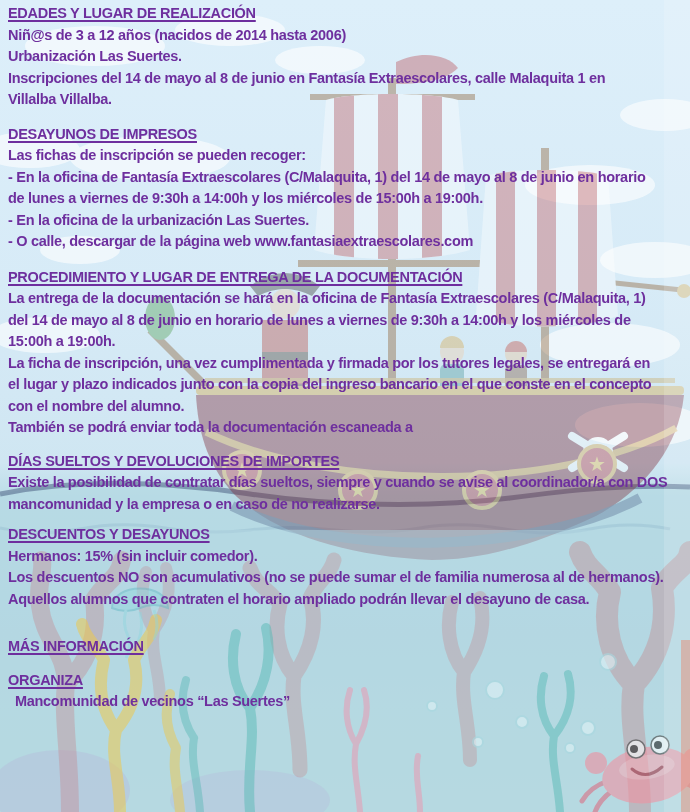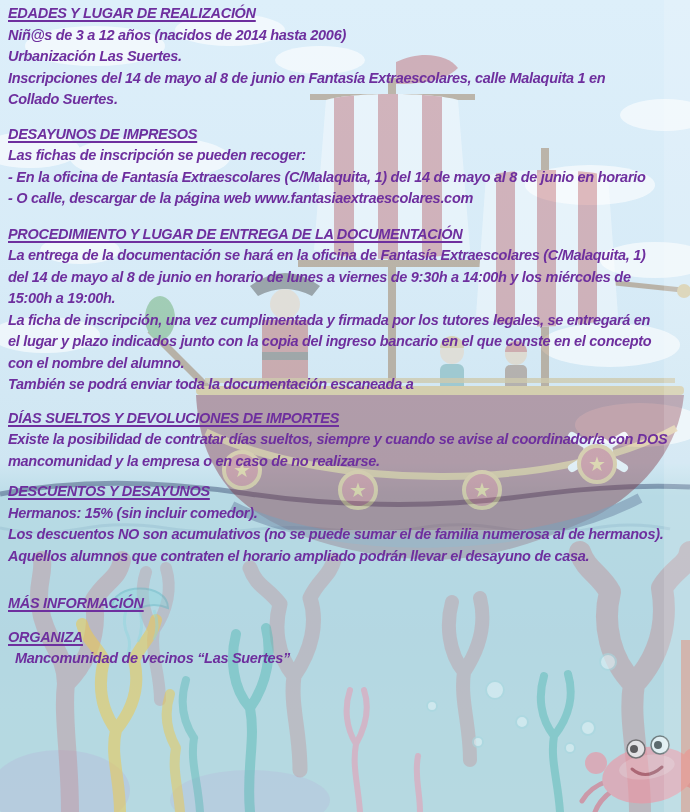--- a/index.html
+++ b/index.html
@@ -4,21 +4,21 @@
 <style>
   html,body{margin:0;padding:0;background:#ffffff;}
   .page{
     position:relative;width:690px;height:812px;overflow:hidden;
     background:linear-gradient(180deg,#ddeffa 0%,#d7ebf7 35%,#cfe6f2 57%,#bcdde8 61%,#b5d8e2 78%,#bedfdd 100%);
     font-family:"Liberation Sans",sans-serif;
   }
   .bg{position:absolute;inset:0;pointer-events:none;}
   .content{
     position:absolute;inset:0;padding:3px 4px 0 8px;
-    color:#6e2f9e;font-style:italic;font-weight:bold;
+    color:#6e2f9e;font-weight:bold;
     font-size:14.5px;line-height:21.5px;letter-spacing:-0.3px;
   }
   .content h2{margin:0;font-size:inherit;font-weight:inherit;text-decoration:underline;text-underline-offset:2px;text-decoration-thickness:1.5px;}
   .content p{margin:0;white-space:nowrap;}
   .s1{margin-bottom:13px}.s2{margin-bottom:14px}.s3{margin-bottom:12px}
   .s4{margin-bottom:9px}.s5{margin-bottom:26px}.s6{margin-bottom:12px}
   .indent{padding-left:7px}
 </style>
 </head>
 <body>
@@ -171,27 +171,29 @@
     <rect x="681" y="640" width="9" height="172" fill="#e8856a" opacity="0.45"></rect>
   </svg>
 
   <div class="content">
 
     <section class="s1">
       <h2>EDADES Y LUGAR DE REALIZACIÓN</h2>
       <p>Niñ@s de 3 a 12 años (nacidos de 2014 hasta 2006)</p>
       <p>Urbanización Las Suertes.</p>
       <p>Inscripciones del 14 de mayo al 8 de junio en Fantasía Extraescolares, calle Malaquita 1 en</p>
-      <p>Collado Suertes.</p>
+      <p>Villalba Villalba.</p>
     </section>
 
     <section class="s2">
       <h2>DESAYUNOS DE IMPRESOS</h2>
       <p>Las fichas de inscripción se pueden recoger:</p>
       <p>- En la oficina de Fantasía Extraescolares (C/Malaquita, 1) del 14 de mayo al 8 de junio en horario</p>
+      <p>de lunes a viernes de 9:30h a 14:00h y los miércoles de 15:00h a 19:00h.</p>
+      <p>- En la oficina de la urbanización Las Suertes.</p>
       <p>- O calle, descargar de la página web www.fantasiaextraescolares.com</p>
     </section>
 
     <section class="s3">
       <h2>PROCEDIMIENTO Y LUGAR DE ENTREGA DE LA DOCUMENTACIÓN</h2>
       <p>La entrega de la documentación se hará en la oficina de Fantasía Extraescolares (C/Malaquita, 1)</p>
       <p>del 14 de mayo al 8 de junio en horario de lunes a viernes de 9:30h a 14:00h y los miércoles de</p>
       <p>15:00h a 19:00h.</p>
       <p>La ficha de inscripción, una vez cumplimentada y firmada por los tutores legales, se entregará en</p>
       <p>el lugar y plazo indicados junto con la copia del ingreso bancario en el que conste en el concepto</p>

